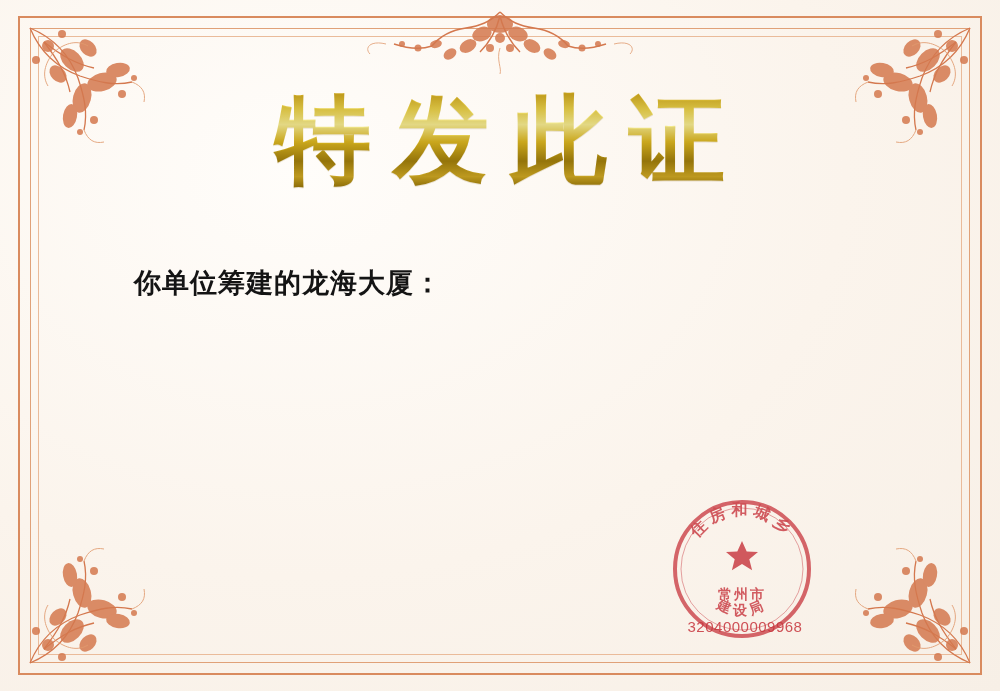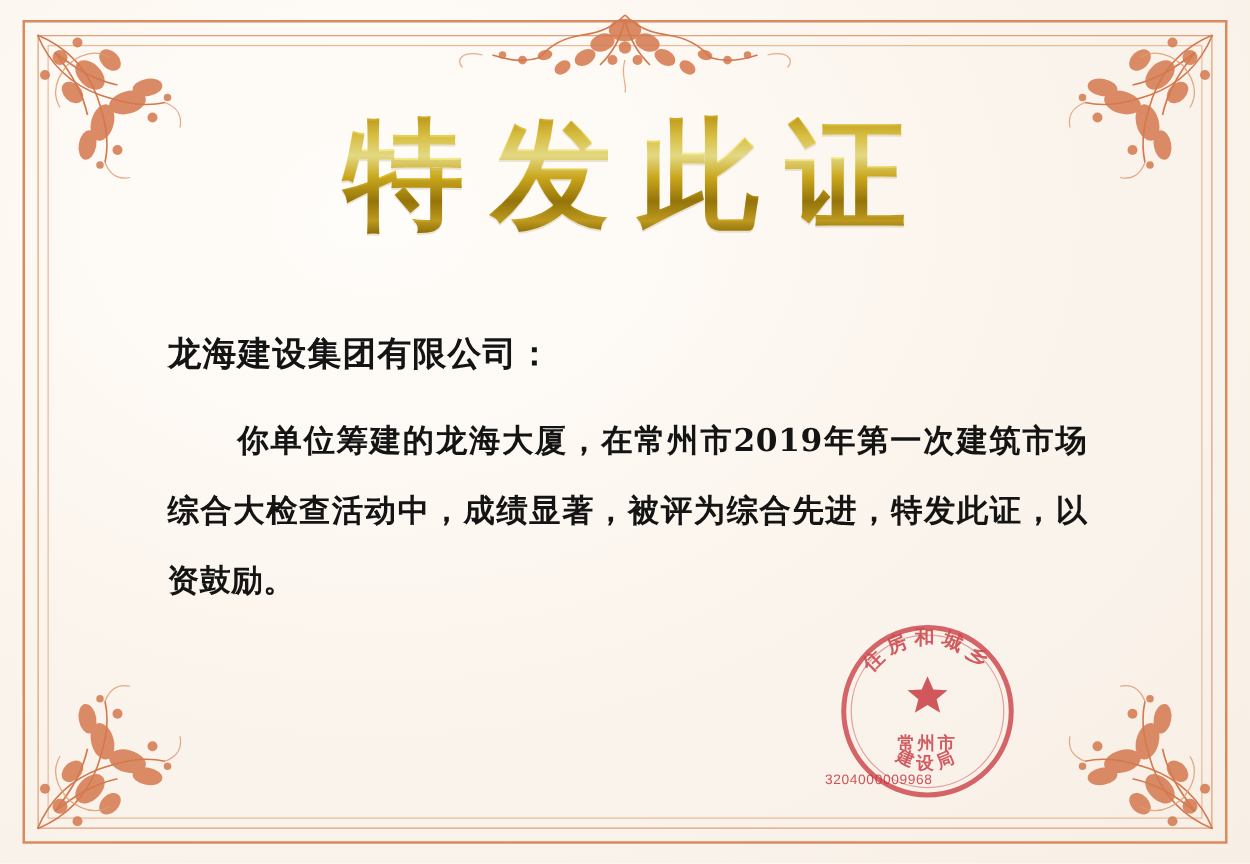--- a/index.html
+++ b/index.html
@@ -153,23 +153,23 @@
     height: 148px;
     pointer-events: none;
     opacity: 0.88;
   }
   .seal svg { display: block; width: 100%; height: 100%; }
   .seal-number {
     position: absolute;
     left: 660px;
     top: 618px;
     width: 170px;
-    text-align: left;
+    text-align: center;
     font-family: "Liberation Sans", sans-serif;
-    font-size: 11px;
+    font-size: 15px;
     color: #c7343c;
     letter-spacing: 0.5px;
     opacity: 0.85;
   }
 </style>
 </head>
 <body>
 
 <div id="certificate">
 
@@ -340,23 +340,22 @@
         <path d="M70 118 C74 128 80 132 90 130"></path>
         <path d="M118 70 C128 74 132 80 130 90"></path>
         <path d="M40 40 C30 52 28 64 34 74"></path>
         <path d="M40 40 C52 30 64 28 74 34"></path>
       </g>
     </svg>
   </div>
 
   <div class="title">特发此证</div>
 
-  <div class="salutation">龙海建设集团有限公司：</div>
-
-  <div class="body-text">你单位筹建的龙海大厦，在常州市2019年第一次建筑市场综合大检查活动中，成绩显著，被评为综合先进，特发此证，以资鼓励。</div>
+  <div class="salutation">你单位筹建的龙海大厦：</div>
+
 
 
   <div class="seal">
     <svg viewBox="0 0 148 148" xmlns="http://www.w3.org/2000/svg">
       <defs>
         <path id="arcTop" d="M 20 74 A 54 54 0 0 1 128 74"></path>
         <path id="arcBottom" d="M 28 74 A 46 46 0 0 0 120 74"></path>
       </defs>
       <circle cx="74" cy="74" r="67" fill="none" stroke="#c7343c" stroke-width="4" opacity="0.85"></circle>
       <circle cx="74" cy="74" r="61" fill="none" stroke="#c7343c" stroke-width="1" opacity="0.5"></circle>

